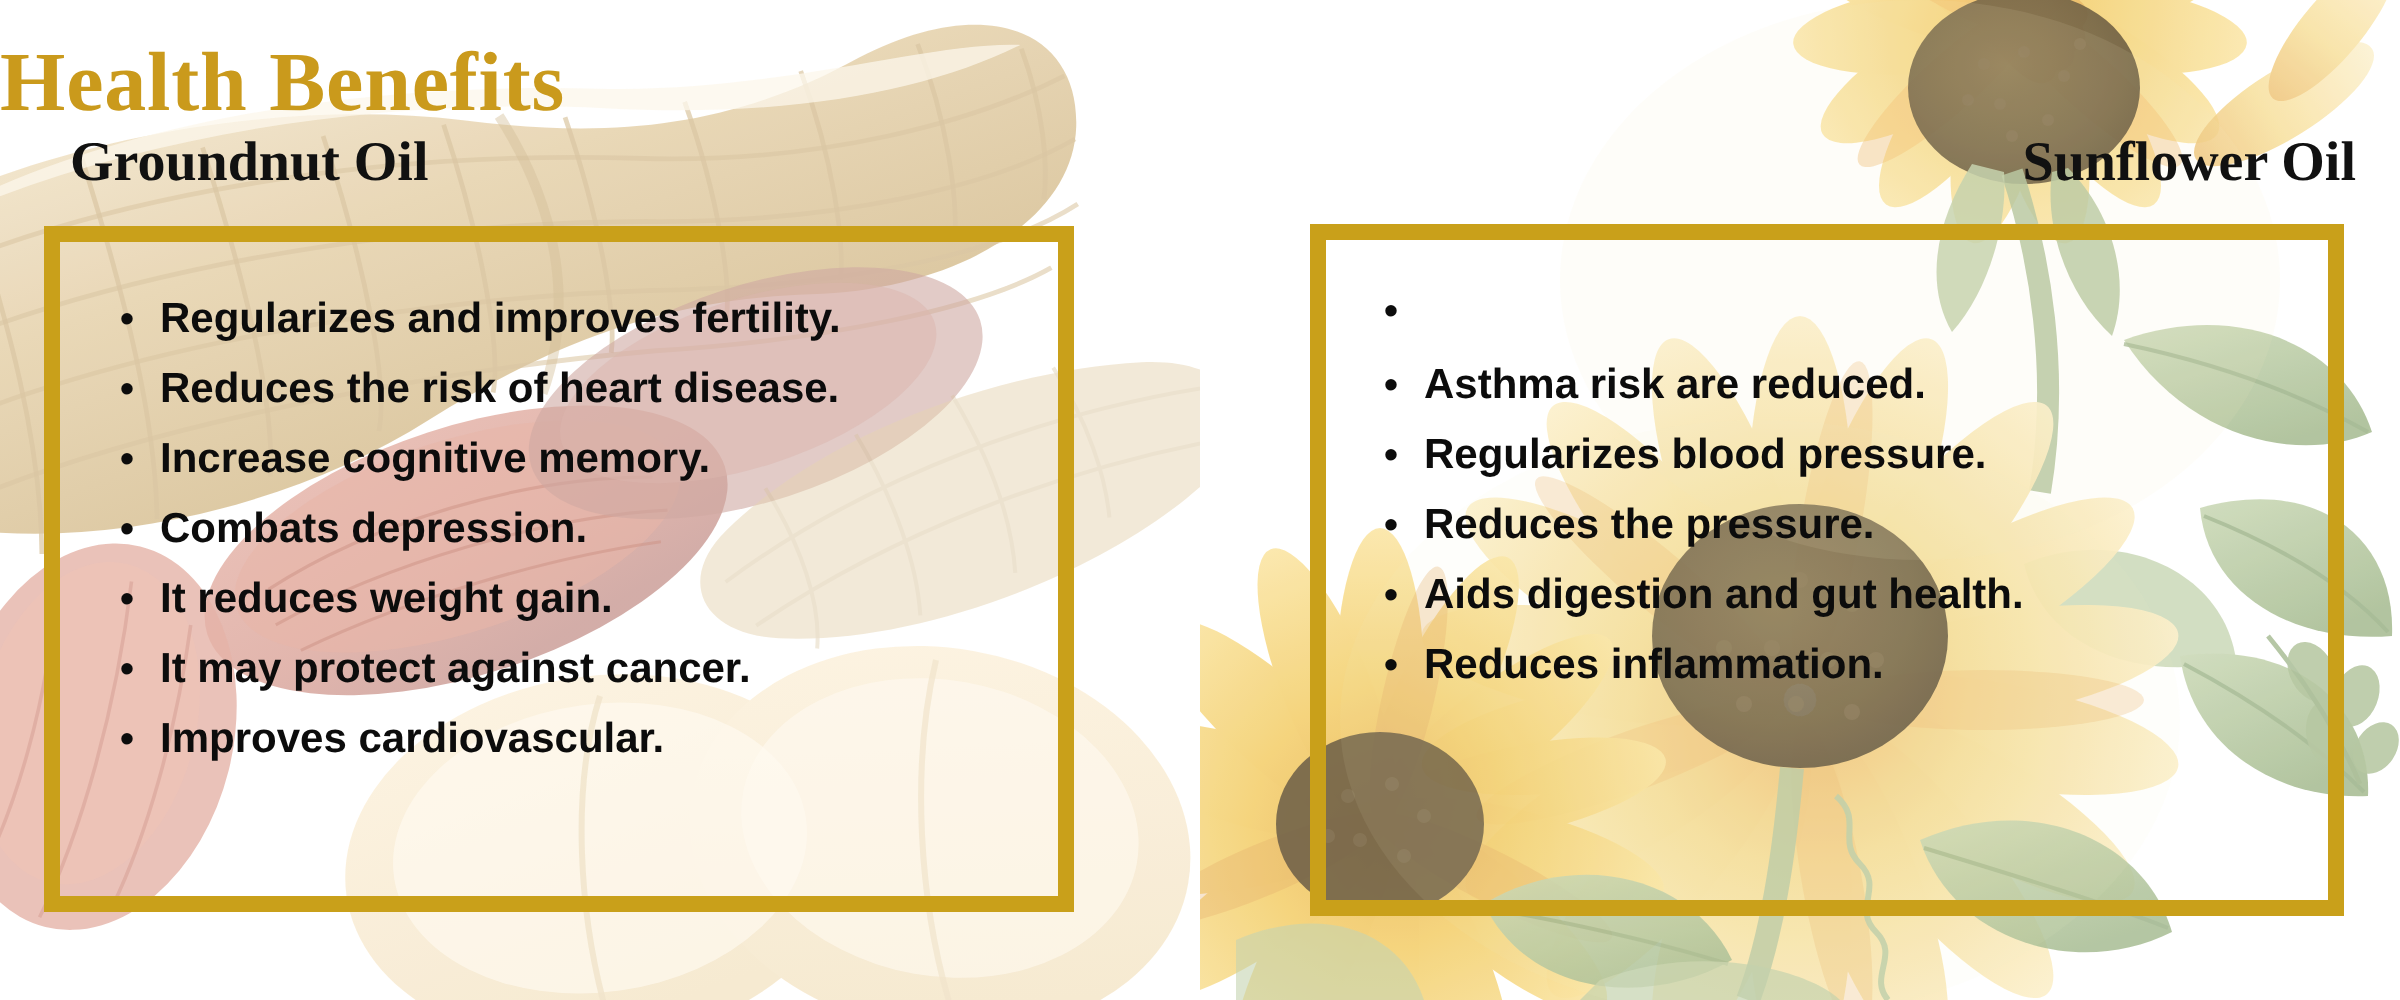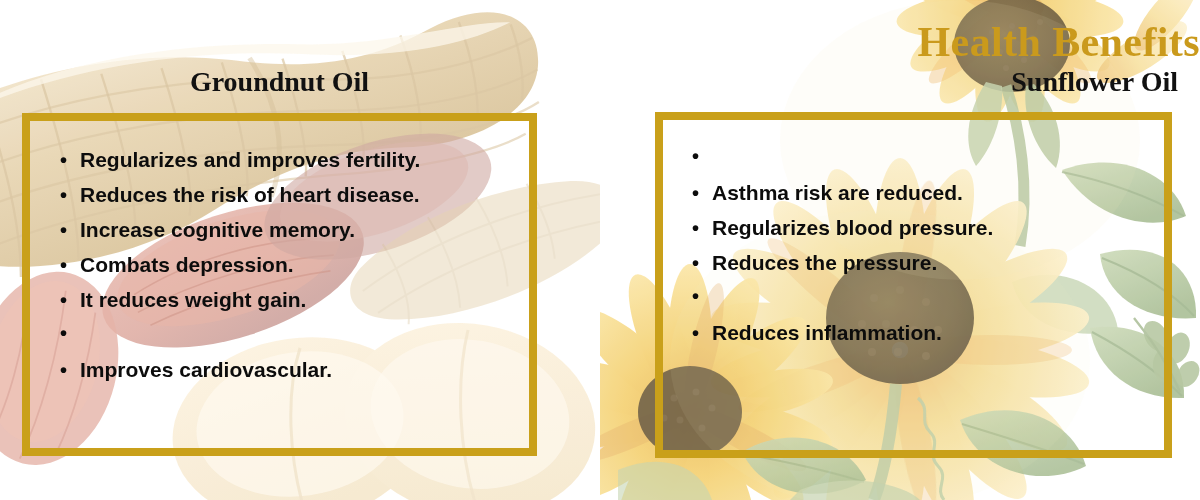--- a/index.html
+++ b/index.html
@@ -23,40 +23,40 @@
     pointer-events: none;
   }
   .art-layer svg { display: block; width: 1200px; height: 500px; }
 
   
   #title {
     position: absolute;
     left: 0;
     top: 18px;
     width: 1200px;
-    text-align: right;
+    text-align: left;
     font-family: "Liberation Serif", serif;
     font-weight: bold;
     font-size: 42px;
     letter-spacing: 0.4px;
     color: #ca9a1c;
     z-index: 6;
   }
 
   
   .col-heading {
     position: absolute;
     font-family: "Liberation Serif", serif;
     font-weight: bold;
     font-size: 28px;
     color: #111111;
     z-index: 6;
     white-space: nowrap;
   }
-  #heading-left  { left: 22px;  top: 66px; width: 515px; text-align: center; }
+  #heading-left  { left: 35px;  top: 66px; width: 515px; text-align: left; }
   #heading-right { left: 661px; top: 66px; width: 517px; text-align: right; }
 
   
   .benefit-box {
     position: absolute;
     border: 8px solid #c9a01a;
     box-sizing: border-box;
     z-index: 5;
     background: transparent;
   }
@@ -432,20 +432,21 @@
       <li class="benefit-item">
         <span class="bullet-dot">•</span>
         <span class="benefit-text">Combats depression.</span>
       </li>
       <li class="benefit-item">
         <span class="bullet-dot">•</span>
         <span class="benefit-text">It reduces weight gain.</span>
       </li>
       <li class="benefit-item">
         <span class="bullet-dot">•</span>
+        <span class="benefit-text">It may protect against cancer.</span>
       </li>
       <li class="benefit-item">
         <span class="bullet-dot">•</span>
         <span class="benefit-text">Improves cardiovascular.</span>
       </li>
     </ul>
 
   <ul class="benefit-list" id="list-right">
       <li class="benefit-item">
         <span class="bullet-dot">•</span>
@@ -457,20 +458,21 @@
       <li class="benefit-item">
         <span class="bullet-dot">•</span>
         <span class="benefit-text">Regularizes blood pressure.</span>
       </li>
       <li class="benefit-item">
         <span class="bullet-dot">•</span>
         <span class="benefit-text">Reduces the pressure.</span>
       </li>
       <li class="benefit-item">
         <span class="bullet-dot">•</span>
+        <span class="benefit-text">Aids digestion and gut health.</span>
       </li>
       <li class="benefit-item">
         <span class="bullet-dot">•</span>
         <span class="benefit-text">Reduces inflammation.</span>
       </li>
     </ul>
 
 </div>
 
 </body></html>

